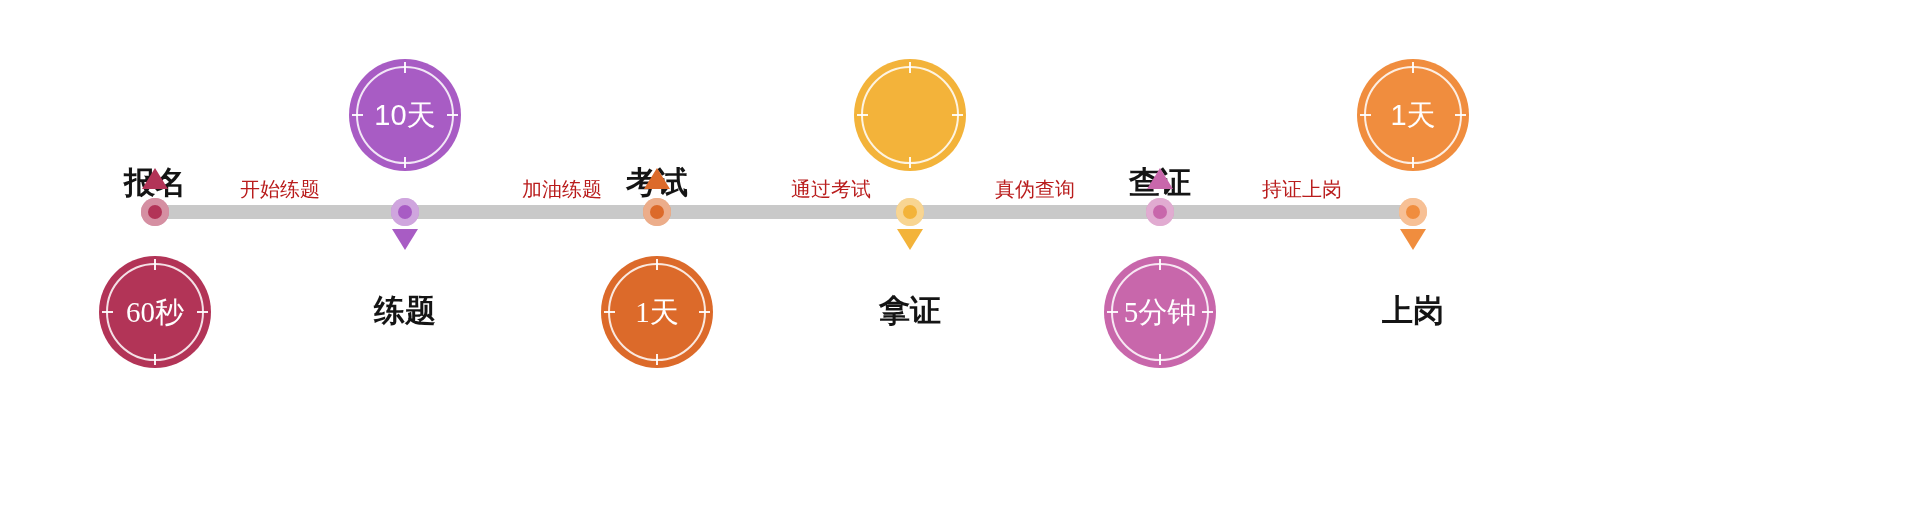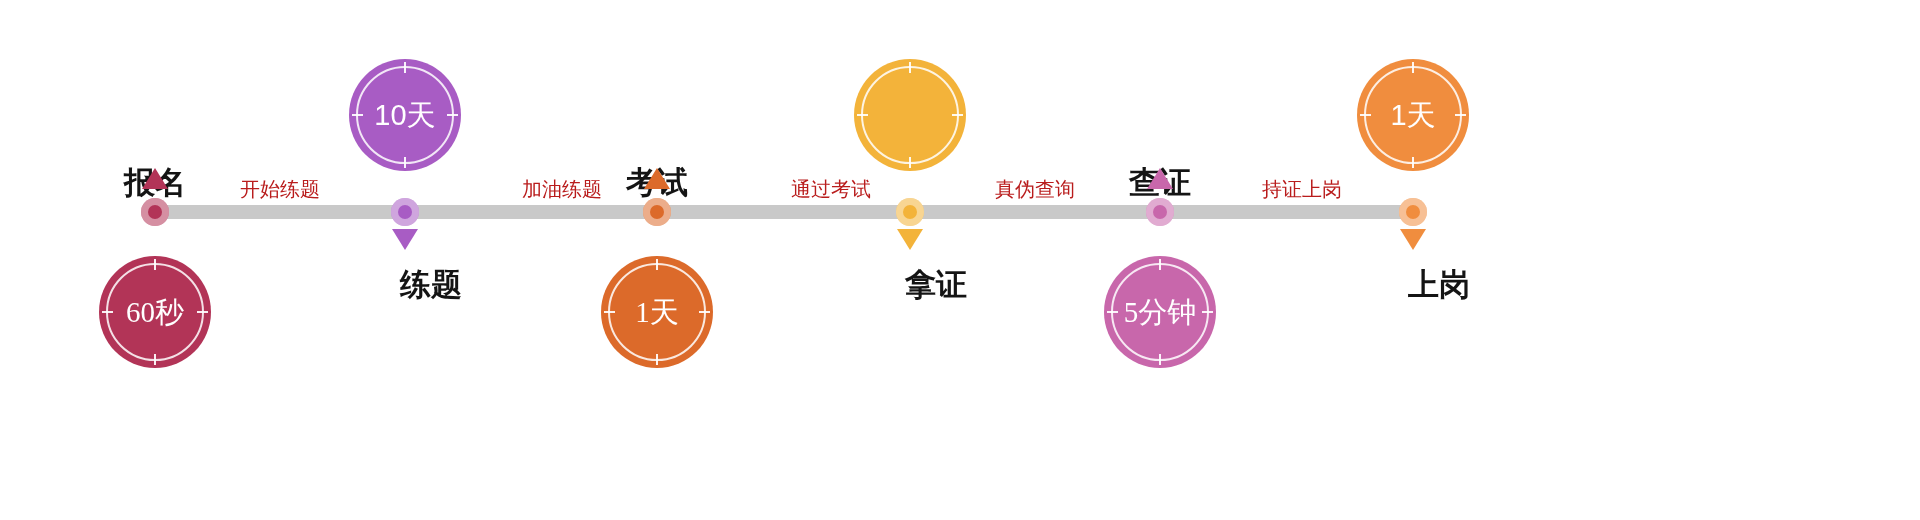--- a/index.html
+++ b/index.html
@@ -35,21 +35,21 @@
   .node > * { position: absolute; left: 0; transform: translateX(-50%); }
 
   
   .node-label {
     font-size: 31px;
     font-weight: bold;
     white-space: nowrap;
     color: #141414;
   }
   .label-top { top: 118px; margin-top: 44px; }
-  .label-bottom { top: 264px; margin-left: 26px; }
+  .label-bottom { top: 290px; }
 
   
   .dot {
     top: 198px;
     width: 28px;
     height: 28px;
     border-radius: 50%;
     background: var(--c);
   }
   .dot::before {

